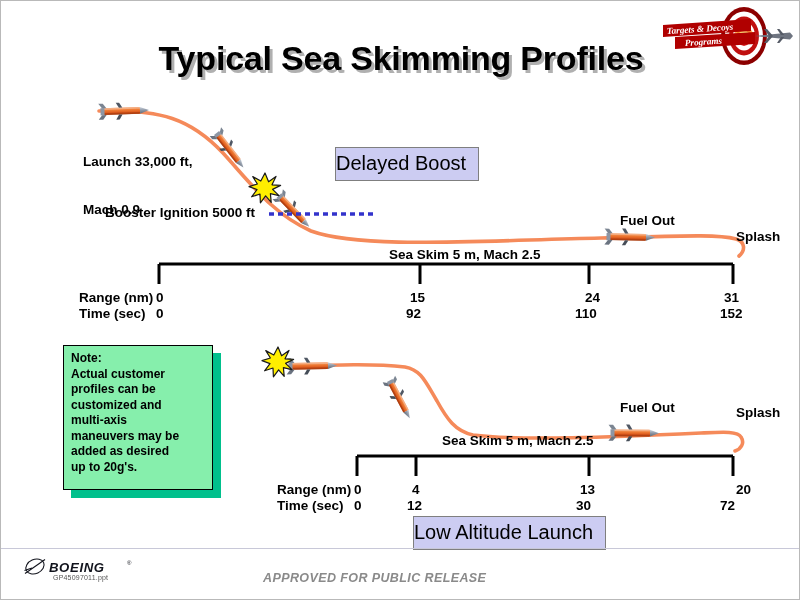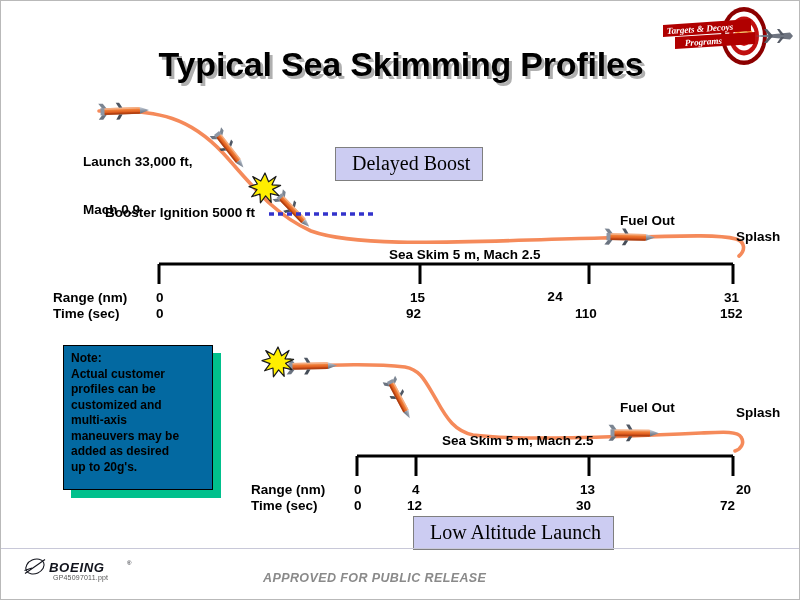--- a/index.html
+++ b/index.html
@@ -10,49 +10,48 @@
     overflow:hidden;border:1px solid #b9b9b9;box-sizing:border-box;
   }
   .abs{position:absolute;}
   
   #title{
     left:0;top:38px;width:800px;text-align:center;
     font-size:34px;font-weight:bold;color:#000;
     letter-spacing:-0.2px;
     text-shadow:3px 3px 0 #b0b0b0;
     font-family:"Liberation Sans",sans-serif;
-    margin-top:6px;
   }
   
   #logo{right:4px;top:4px;width:136px;height:62px;}
   
   .lbl{
     font-size:13.5px;font-weight:bold;color:#000;white-space:pre;
     line-height:16px;
     margin-left:30px;
   }
   
   .callout{
     background:#ccccf2;border:1px solid #7f7f7f;
     font-size:20px;font-weight:normal;color:#000;
-    padding:3px 12px 5px 16px;line-height:24px;white-space:nowrap;
-    font-family:Liberation Serif, serif;
+    padding:3px 12px 5px 0;line-height:24px;white-space:nowrap;
+    font-family:Liberation Sans, sans-serif;
   }
   
   #note-shadow{
     left:70px;top:352px;width:150px;height:145px;background:#00c08c;
   }
   #note-box{
     left:62px;top:344px;width:150px;height:145px;
-    background:#0369a1;border:1px solid #000;
+    background:#86efac;border:1px solid #000;
     box-sizing:border-box;padding:5px 6px 0 7px;
   }
   #note-box .ntxt{font-size:12px;font-weight:bold;line-height:15.5px;color:#000;}
   
-  .rowlabel{font-size:13.5px;font-weight:bold;color:#000;white-space:nowrap;}
+  .rowlabel{font-size:13.5px;font-weight:bold;color:#000;white-space:nowrap;margin-left:26px;}
   .tickval{font-size:13.5px;font-weight:bold;color:#000;white-space:nowrap;position:absolute;}
   
   #footer-line{left:0;top:547px;width:800px;height:1px;background:#c8c8d8;}
   #boeing{left:22px;top:556px;}
   #docid{left:52px;top:573px;font-size:7px;color:#555;letter-spacing:0.2px;
          font-family:"Liberation Sans",sans-serif;}
   #approved{
     left:262px;top:570px;font-size:12.5px;font-weight:bold;font-style:italic;
     color:#8a8a8a;letter-spacing:0.4px;
   }
@@ -204,21 +203,21 @@
   <div class="abs lbl" style="left:705px;top:228px;">Splash</div>
 
   <div class="abs callout" style="left:334px;top:146px;">Delayed Boost</div>
 
   <div class="abs" style="left:0;top:289px;width:800px;height:34px;">
     <div class="rowlabel abs" style="left:52px;top:0;">Range (nm)</div>
     <div class="rowlabel abs" style="left:52px;top:16px;">Time (sec)</div>
 
     <span class="tickval" style="left:155px;top:0;">0</span>
     <span class="tickval" style="left:409px;top:0;">15</span>
-    <span class="tickval" style="left:546px;top:0;font-family:Liberation Mono, monospace;">24</span>
+    <span class="tickval" style="left:584px;top:0;">24</span>
     <span class="tickval" style="left:723px;top:0;">31</span>
 
     <span class="tickval" style="left:155px;top:16px;">0</span>
     <span class="tickval" style="left:405px;top:16px;">92</span>
     <span class="tickval" style="left:574px;top:16px;">110</span>
     <span class="tickval" style="left:719px;top:16px;">152</span>
   </div>
 
   <div class="abs" id="note-shadow"></div>
   <div class="abs" id="note-box">

